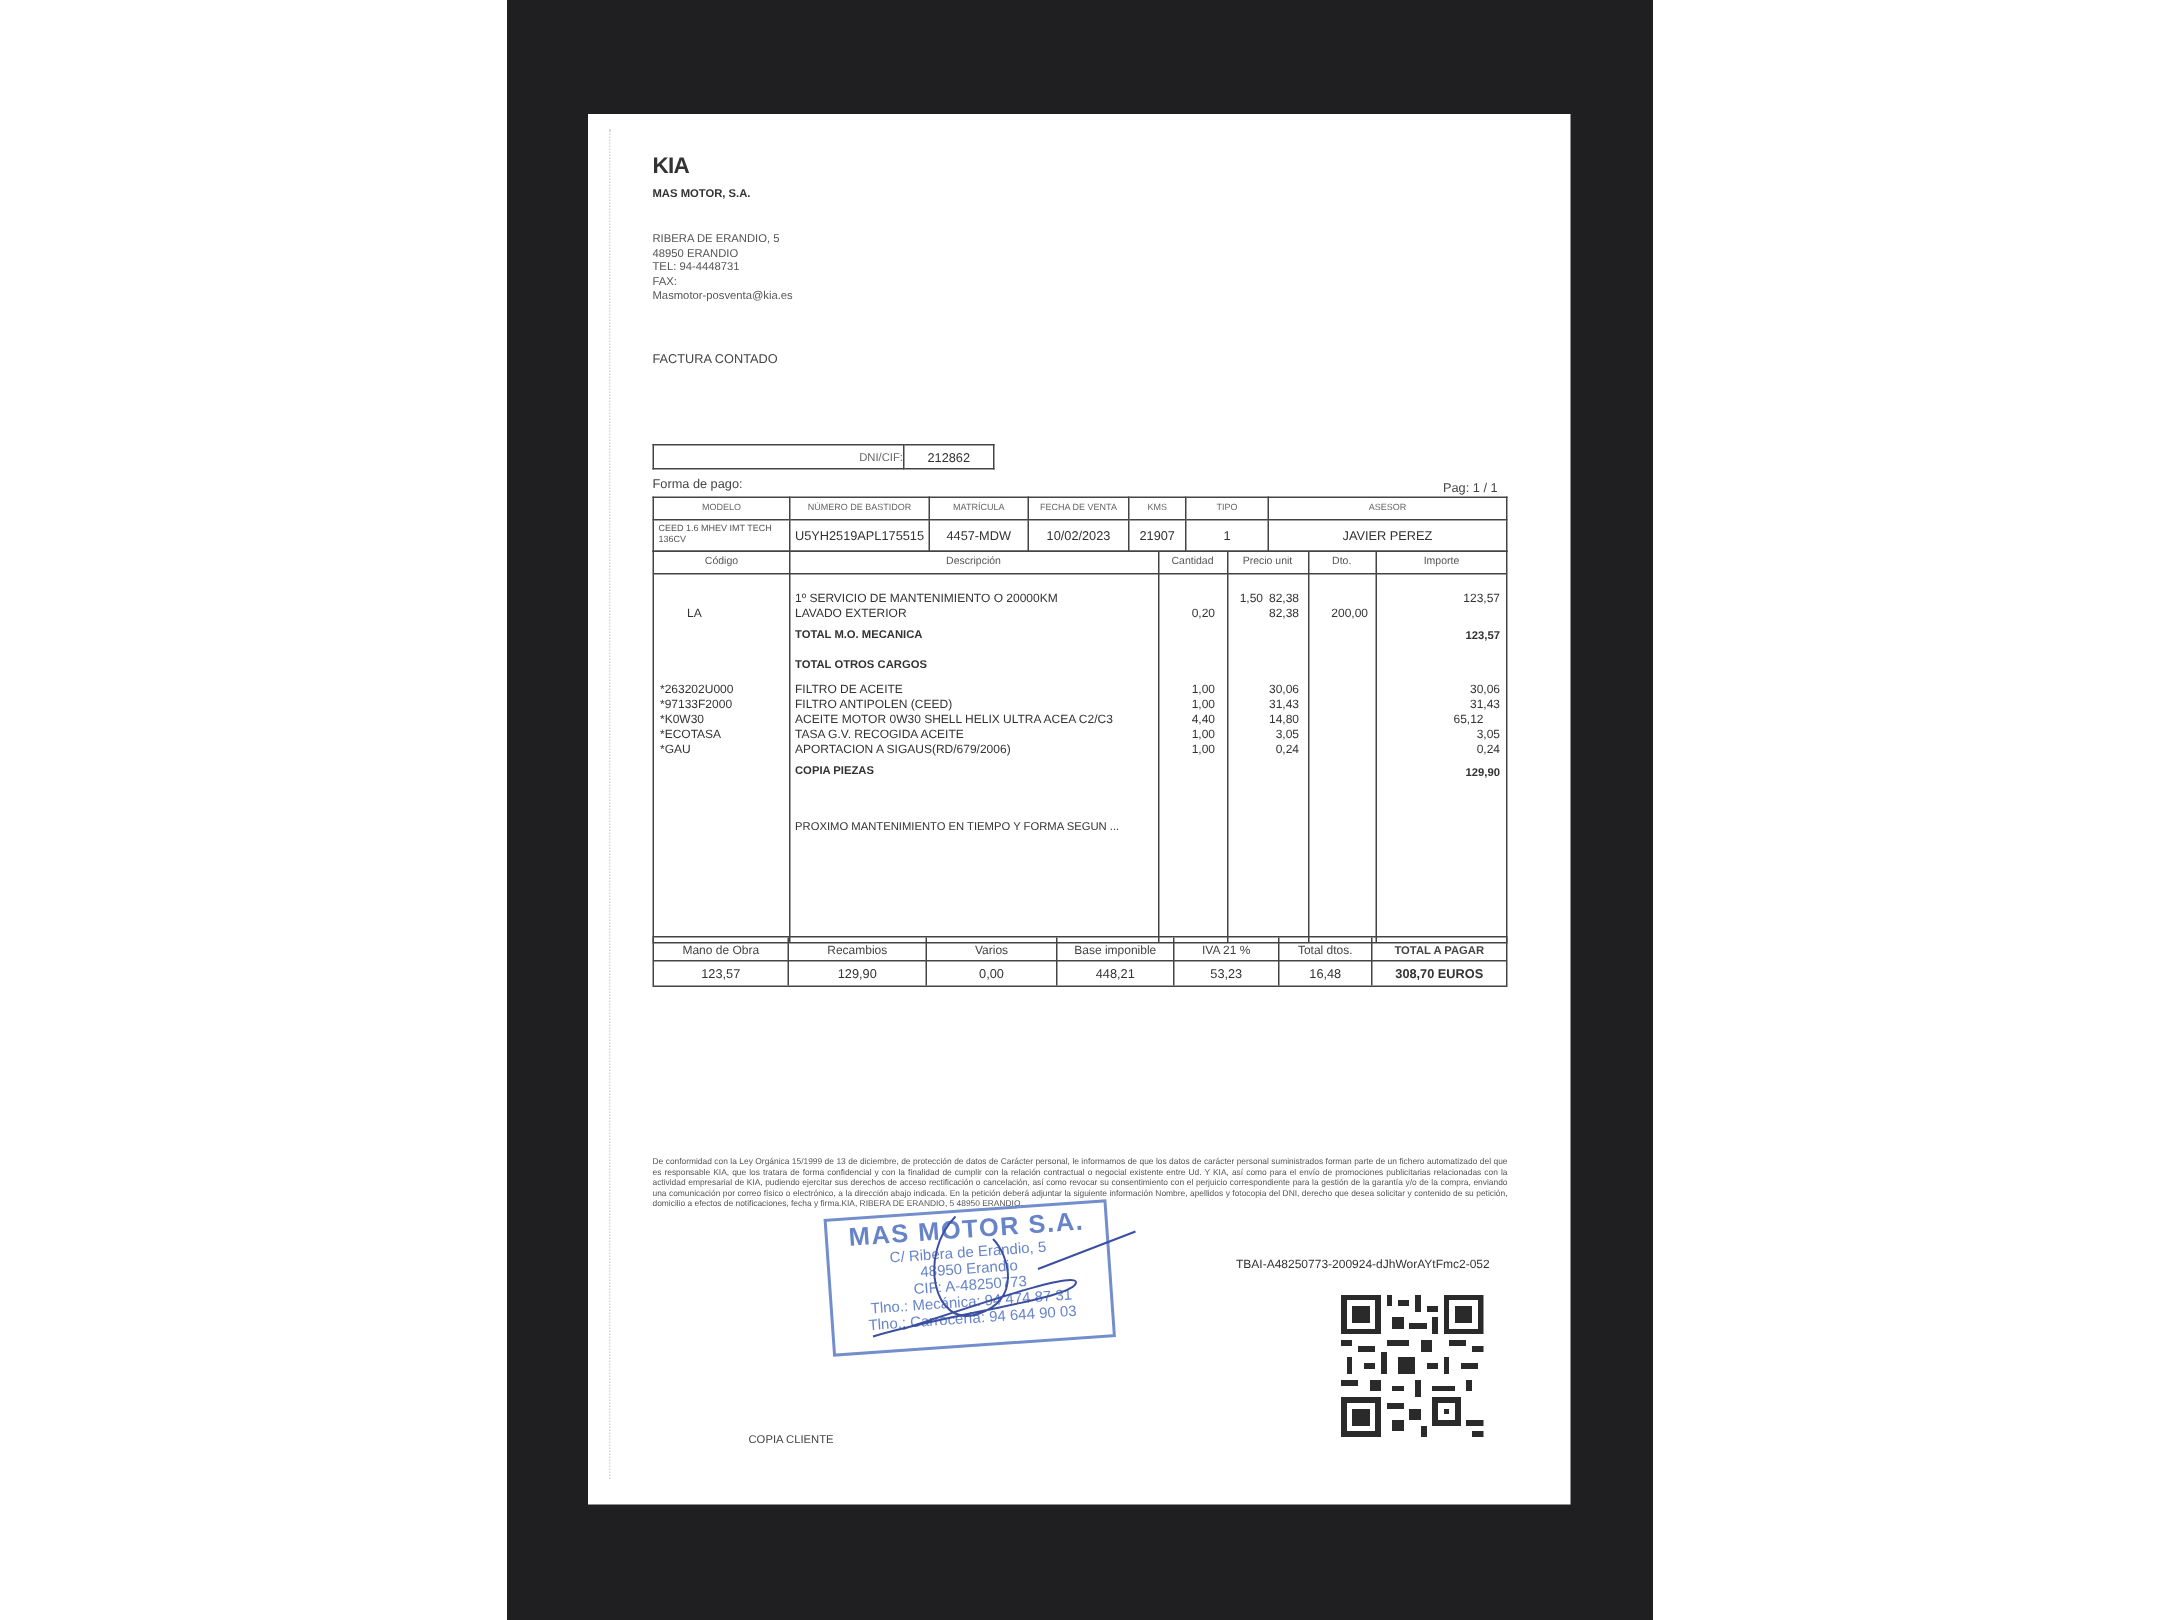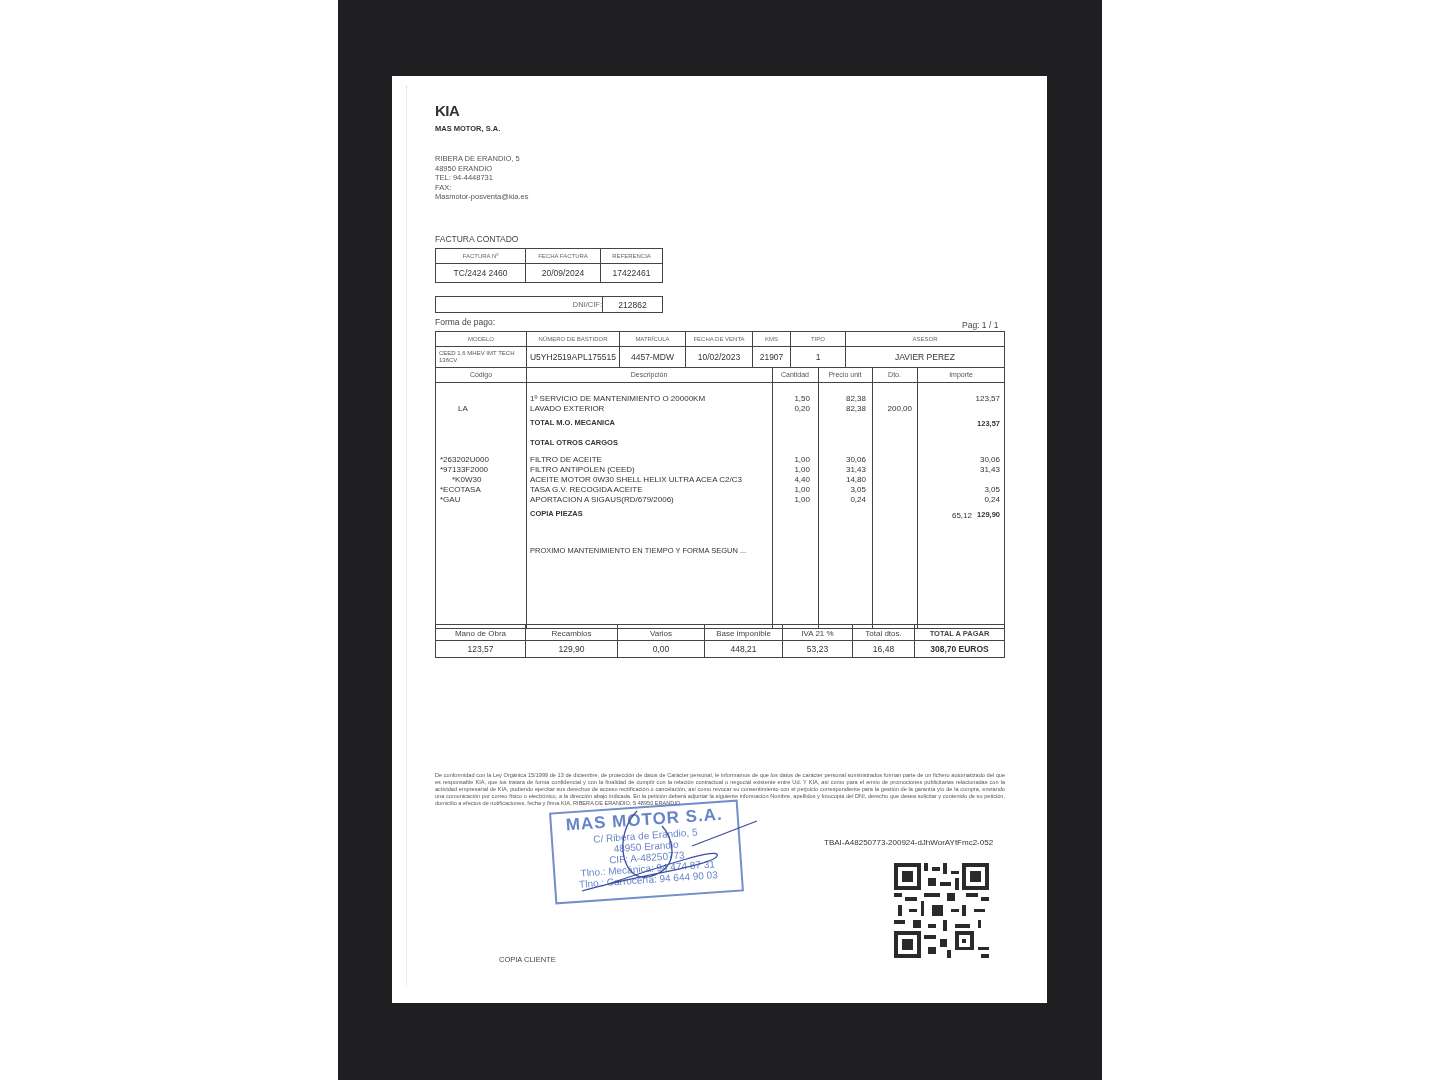--- a/index.html
+++ b/index.html
@@ -90,34 +90,20 @@
   <div class="abs company" style="left:43px;top:48px;">MAS MOTOR, S.A.</div>
   <div class="abs addr" style="left:43px;top:78px;">
     <div>RIBERA DE ERANDIO, 5</div>
     <div>48950 ERANDIO</div>
     <div>TEL:  94-4448731</div>
     <div>FAX:</div>
     <div>Masmotor-posventa@kia.es</div>
   </div>
 
   <div class="abs" style="left:43px;top:158px;font-size:8.5px;color:#444;">FACTURA CONTADO</div>
-  <table class="box abs" style="left:43px;top:172px;width:228px;">
-    <tbody>
-        <tr>
-      <td class="hdr-cell" style="width:89px;">FACTURA Nº</td>
-      <td class="hdr-cell" style="width:74px;">FECHA FACTURA</td>
-      <td class="hdr-cell">REFERENCIA</td>
-    </tr>
-    <tr>
-      <td class="val-cell">TC/2424 2460</td>
-      <td class="val-cell">20/09/2024</td>
-      <td class="val-cell">17422461</td>
-    </tr>
-  </tbody>
-    </table>
   <table class="box abs" style="left:43px;top:220px;width:228px;">
     <tbody>
         <tr>
       <td style="width:163px;height:15px;text-align:right;padding-left:3px;font-size:7.5px;color:#666;">DNI/CIF:</td>
       <td style="font-size:8.5px;">212862</td>
     </tr>
   </tbody>
     </table>
   <div class="abs" style="left:43px;top:241px;font-size:8.5px;color:#444;">Forma de pago:</div>
   <div class="abs" style="left:570px;top:244px;font-size:8.5px;color:#444;">Pag: 1 / 1</div>
@@ -158,21 +144,21 @@
 
     <div class="colh" style="left:0;width:90px;">Código</div>
     <div class="colh" style="left:90px;width:246px;">Descripción</div>
     <div class="colh" style="left:336px;width:46px;">Cantidad</div>
     <div class="colh" style="left:382px;width:54px;">Precio unit</div>
     <div class="colh" style="left:436px;width:45px;">Dto.</div>
     <div class="colh" style="left:481px;width:88px;">Importe</div>
 
     <div class="row" style="left:4px;top:36px;"></div>
     <div class="row" style="left:94px;top:26px;text-align:center;">1º SERVICIO DE MANTENIMIENTO O 20000KM</div>
-    <div class="row num" style="left:336px;width:38px;top:26px;">1,50</div>
+    <div class="row num" style="left:336px;width:38px;top:26px;padding-left:32px;">1,50</div>
     <div class="row num" style="left:382px;width:48px;top:26px;">82,38</div>
     <div class="row num" style="left:481px;width:83px;top:26px;">123,57</div>
 
     <div class="row" style="left:4px;top:36px;padding-left:18px;">LA</div>
     <div class="row" style="left:94px;top:36px;">LAVADO EXTERIOR</div>
     <div class="row num" style="left:336px;width:38px;top:36px;">0,20</div>
     <div class="row num" style="left:382px;width:48px;top:36px;">82,38</div>
     <div class="row num" style="left:436px;width:40px;top:36px;">200,00</div>
 
     <div class="row bold" style="left:94px;top:50px;">TOTAL M.O. MECANICA</div>
@@ -185,25 +171,25 @@
     <div class="row num" style="left:336px;width:38px;top:87px;">1,00</div>
     <div class="row num" style="left:382px;width:48px;top:87px;">30,06</div>
     <div class="row num" style="left:481px;width:83px;top:87px;">30,06</div>
 
     <div class="row" style="left:4px;top:97px;">*97133F2000</div>
     <div class="row" style="left:94px;top:97px;">FILTRO ANTIPOLEN (CEED)</div>
     <div class="row num" style="left:336px;width:38px;top:97px;">1,00</div>
     <div class="row num" style="left:382px;width:48px;top:97px;">31,43</div>
     <div class="row num" style="left:481px;width:83px;top:97px;">31,43</div>
 
-    <div class="row" style="left:16px;top:107px;">*K0W30</div>
+    <div class="row" style="left:4px;top:107px;">*K0W30</div>
     <div class="row" style="left:94px;top:107px;">ACEITE MOTOR 0W30 SHELL HELIX ULTRA ACEA C2/C3</div>
     <div class="row num" style="left:336px;width:38px;top:107px;">4,40</div>
     <div class="row num" style="left:382px;width:48px;top:107px;">14,80</div>
-    <div class="row num" style="left:453px;width:83px;top:107px;margin-top:36px;">65,12</div>
+    <div class="row num" style="left:470px;width:83px;top:107px;">65,12</div>
 
     <div class="row" style="left:4px;top:117px;">*ECOTASA</div>
     <div class="row" style="left:94px;top:117px;">TASA G.V. RECOGIDA ACEITE</div>
     <div class="row num" style="left:336px;width:38px;top:117px;">1,00</div>
     <div class="row num" style="left:382px;width:48px;top:117px;">3,05</div>
     <div class="row num" style="left:481px;width:83px;top:117px;">3,05</div>
 
     <div class="row" style="left:4px;top:127px;">*GAU</div>
     <div class="row" style="left:94px;top:127px;">APORTACION A SIGAUS(RD/679/2006)</div>
     <div class="row num" style="left:336px;width:38px;top:127px;">1,00</div>

